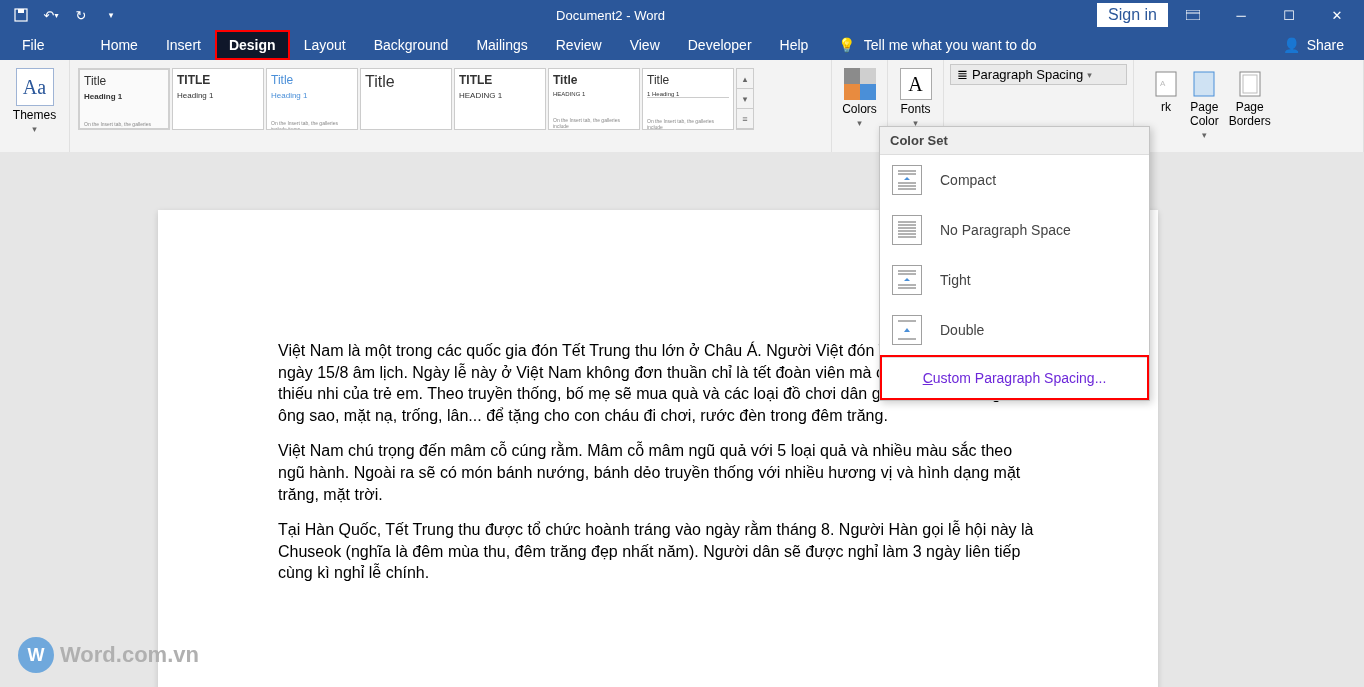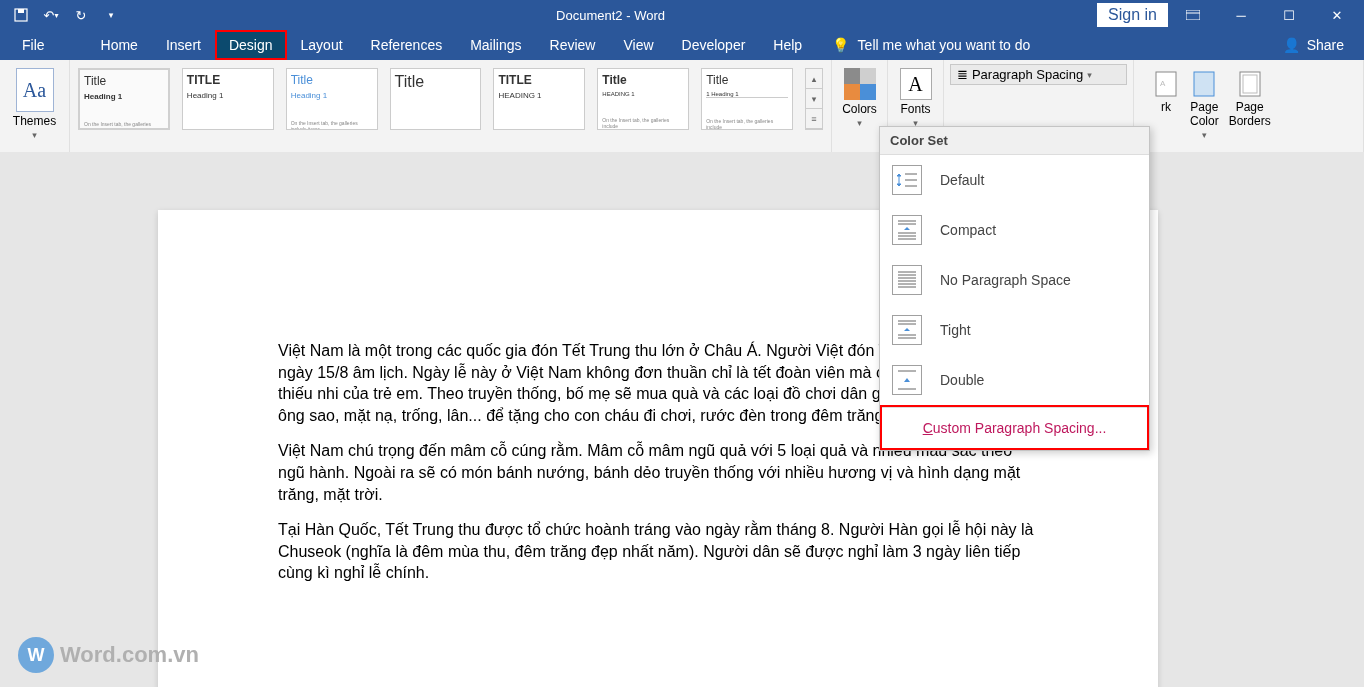--- a/index.html
+++ b/index.html
@@ -10,32 +10,32 @@
 .titlebar-left { display: flex; align-items: center; gap: 4px; padding-left: 8px; }
 .qat-btn { width: 26px; height: 26px; display: flex; align-items: center; justify-content: center; color: #fff; }
 .titlebar-center { flex: 1; text-align: center; }
 .titlebar-right { display: flex; align-items: center; gap: 2px; padding-right: 4px; }
 .signin-btn { background: #fff; color: #2b579a; padding: 2px 10px; font-size: 16px; border: 1px solid #fff; }
 .winbtn { width: 46px; height: 30px; display: flex; align-items: center; justify-content: center; color: #fff; }
 
 
 .ribbon-tabs { background: #2b579a; height: 30px; display: flex; align-items: stretch; color: #fff; font-size: 14px; padding: 0 8px; }
 .tab { padding: 0 14px; display: flex; align-items: center; cursor: pointer; }
-.tab.active { background: #0c4a6e; outline: 2px solid #ff0000; outline-offset: -2px; }
+.tab.active { background: #0f172a; outline: 2px solid #ff0000; outline-offset: -2px; font-weight: bold; }
 .tellme { display: flex; align-items: center; gap: 8px; padding-left: 16px; flex: 1; }
 .shareblk { display: flex; align-items: center; gap: 6px; padding-right: 12px; }
 
 
 .ribbon { background: #f3f3f3; height: 122px; border-bottom: 1px solid #d4d4d4; display: flex; position: relative; }
 .group { border-right: 1px solid #e0e0e0; display: flex; flex-direction: column; justify-content: space-between; padding: 4px 6px 2px 6px; }
 .group-label { font-size: 11px; color: #666; text-align: center; padding-top: 2px; }
 .themes-btn { display: flex; flex-direction: column; align-items: center; gap: 2px; padding: 4px 8px; font-size: 12px; }
-.themes-icon { width: 38px; height: 44px; border: 1px solid #9fb4d5; display: flex; align-items: center; justify-content: center; font-family: Georgia, serif; font-size: 20px; color: #2b579a; background: #fff; }
-
-.gallery { display: flex; gap: 12px; padding: 4px 2px; }
+.themes-icon { width: 38px; height: 38px; border: 1px solid #9fb4d5; display: flex; align-items: center; justify-content: center; font-family: Georgia, serif; font-size: 20px; color: #2b579a; background: #fff; }
+
+.gallery { display: flex; gap: 2px; padding: 4px 2px; }
 .gal-item { width: 92px; height: 62px; border: 1px solid #ccc; background: #fff; font-size: 7px; padding: 4px; overflow: hidden; color: #333; }
 .gal-item.sel { border: 2px solid #d0d0d0; background: #fafafa; }
 .gal-title { font-size: 12px; font-weight: normal; margin-bottom: 4px; }
 .gal-head { font-size: 8px; margin-bottom: 20px; }
 .gal-desc { font-size: 5px; color: #888; }
 .gal-scroll { width: 18px; display: flex; flex-direction: column; border: 1px solid #ccc; }
 .gal-scroll div { flex: 1; display: flex; align-items: center; justify-content: center; font-size: 9px; color: #666; border-bottom: 1px solid #ccc; }
 
 .colors-btn, .fonts-btn { display: flex; flex-direction: column; align-items: center; gap: 2px; padding: 4px 6px; font-size: 12px; }
 .colors-swatch { width: 32px; height: 32px; display: grid; grid-template-columns: 1fr 1fr; grid-template-rows: 1fr 1fr; }
@@ -46,21 +46,21 @@
 .para-spacing-btn { font-size: 13px; padding: 2px 6px; border: 1px solid #c8c8c8; background: #eaeaea; display: flex; align-items: center; gap: 4px; }
 .right-group { display: flex; gap: 10px; padding: 6px 12px 2px 12px; }
 .rg-btn { display: flex; flex-direction: column; align-items: center; font-size: 12px; gap: 2px; }
 .rg-icon { width: 28px; height: 28px; }
 
 
 .dropdown { position: absolute; left: 879px; top: 126px; width: 271px; background: #fff; border: 1px solid #c4c4c4; box-shadow: 2px 2px 8px rgba(0,0,0,0.2); z-index: 10; }
 .dd-header { background: #f0f0f0; font-weight: 600; font-size: 13px; padding: 6px 10px; color: #444; border-bottom: 1px solid #ddd; }
 .dd-item { display: flex; align-items: center; gap: 18px; padding: 10px 12px; font-size: 14px; color: #444; cursor: pointer; }
 .dd-icon { width: 30px; height: 30px; border: 1px solid #a0a0a0; display: flex; align-items: center; justify-content: center; flex-shrink: 0; }
-.dd-custom { padding: 12px 20px; font-size: 14px; text-align: center; color: #be185d; border-top: 1px solid #ddd; }
+.dd-custom { padding: 12px 20px; font-size: 14px; text-align: center; color: #6d28d9; border-top: 1px solid #ddd; }
 .dd-custom-wrap { border: 2px solid #ff0000; }
 
 
 .docarea { position: absolute; top: 152px; left: 0; right: 0; bottom: 0; background: #e6e6e6; overflow: hidden; }
 .page { position: absolute; left: 158px; top: 58px; width: 1000px; background: #fff; padding: 130px 120px; font-family: "Times New Roman", serif; font-size: 16px; line-height: 1.35; color: #000; min-height: 700px; box-shadow: 0 2px 6px rgba(0,0,0,0.15); }
 .page p { margin-bottom: 14px; }
 
 .watermark { position: absolute; left: 18px; bottom: 14px; display: flex; align-items: center; gap: 6px; font-size: 22px; color: #b0b0b0; font-weight: 600; z-index: 20; }
 .wm-icon { width: 36px; height: 36px; border-radius: 50%; background: #6fa8dc; display: flex; align-items: center; justify-content: center; color: #fff; font-weight: bold; font-size: 18px; }
 
@@ -96,21 +96,21 @@
   </div>
 </div>
 
 <div class="ribbon-tabs">
   <div class="tab">File</div>
   <div style="width:28px"></div>
   <div class="tab">Home</div>
   <div class="tab">Insert</div>
   <div class="tab active">Design</div>
   <div class="tab">Layout</div>
-  <div class="tab">References</div>
+  <div class="tab">Background</div>
   <div class="tab">Mailings</div>
   <div class="tab">Review</div>
   <div class="tab">View</div>
   <div class="tab">Developer</div>
   <div class="tab">Help</div>
   <div class="tellme">
     <span>💡</span>
     <span>Tell me what you want to do</span>
   </div>
   <div class="shareblk">
@@ -232,31 +232,20 @@
 <div class="docarea">
   <div class="page">
     <p>Việt Nam là một trong các quốc gia đón Tết Trung thu lớn ở Châu Á. Người Việt đón Tết trung thu vào ngày 15/8 âm lịch. Ngày lễ này ở Việt Nam không đơn thuần chỉ là tết đoàn viên mà còn được xem là tết thiếu nhi của trẻ em. Theo truyền thống, bố mẹ sẽ mua quà và các loại đồ chơi dân gian như đèn lồng, đèn ông sao, mặt nạ, trống, lân... để tặng cho con cháu đi chơi, rước đèn trong đêm trăng.</p>
     <p>Việt Nam chú trọng đến mâm cỗ cúng rằm. Mâm cỗ mâm ngũ quả với 5 loại quả và nhiều màu sắc theo ngũ hành. Ngoài ra sẽ có món bánh nướng, bánh dẻo truyền thống với nhiều hương vị và hình dạng mặt trăng, mặt trời.</p>
     <p>Tại Hàn Quốc, Tết Trung thu được tổ chức hoành tráng vào ngày rằm tháng 8. Người Hàn gọi lễ hội này là Chuseok (nghĩa là đêm mùa thu, đêm trăng đẹp nhất năm). Người dân sẽ được nghỉ làm 3 ngày liên tiếp cùng kì nghỉ lễ chính.</p>
   </div>
 </div>
 
 <div class="dropdown">
   <div class="dd-header">Color Set</div>
-  <div class="dd-item">
-    <div class="dd-icon">
-        <svg width="24" height="20">
-          <path d="M4 4 L2 6 L6 6 Z M4 16 L2 14 L6 14 Z M4 6 L4 14" stroke="#4a8fd8" fill="#4a8fd8" stroke-width="1"></path>
-          <line x1="10" y1="4" x2="22" y2="4" stroke="#666"></line>
-          <line x1="10" y1="10" x2="22" y2="10" stroke="#666"></line>
-          <line x1="10" y1="16" x2="22" y2="16" stroke="#666"></line>
-        </svg>
-      </div>
-    <span>Default</span>
-  </div>
   <div class="dd-item">
       <div class="dd-icon">
         <svg width="24" height="22">
           <line x1="3" y1="2" x2="21" y2="2" stroke="#666"></line>
           <line x1="3" y1="5" x2="21" y2="5" stroke="#666"></line>
           <path d="M12 8 L9 11 L15 11 Z" fill="#4a8fd8"></path>
           <line x1="3" y1="14" x2="21" y2="14" stroke="#666"></line>
           <line x1="3" y1="17" x2="21" y2="17" stroke="#666"></line>
           <line x1="3" y1="20" x2="21" y2="20" stroke="#666"></line>
         </svg>

